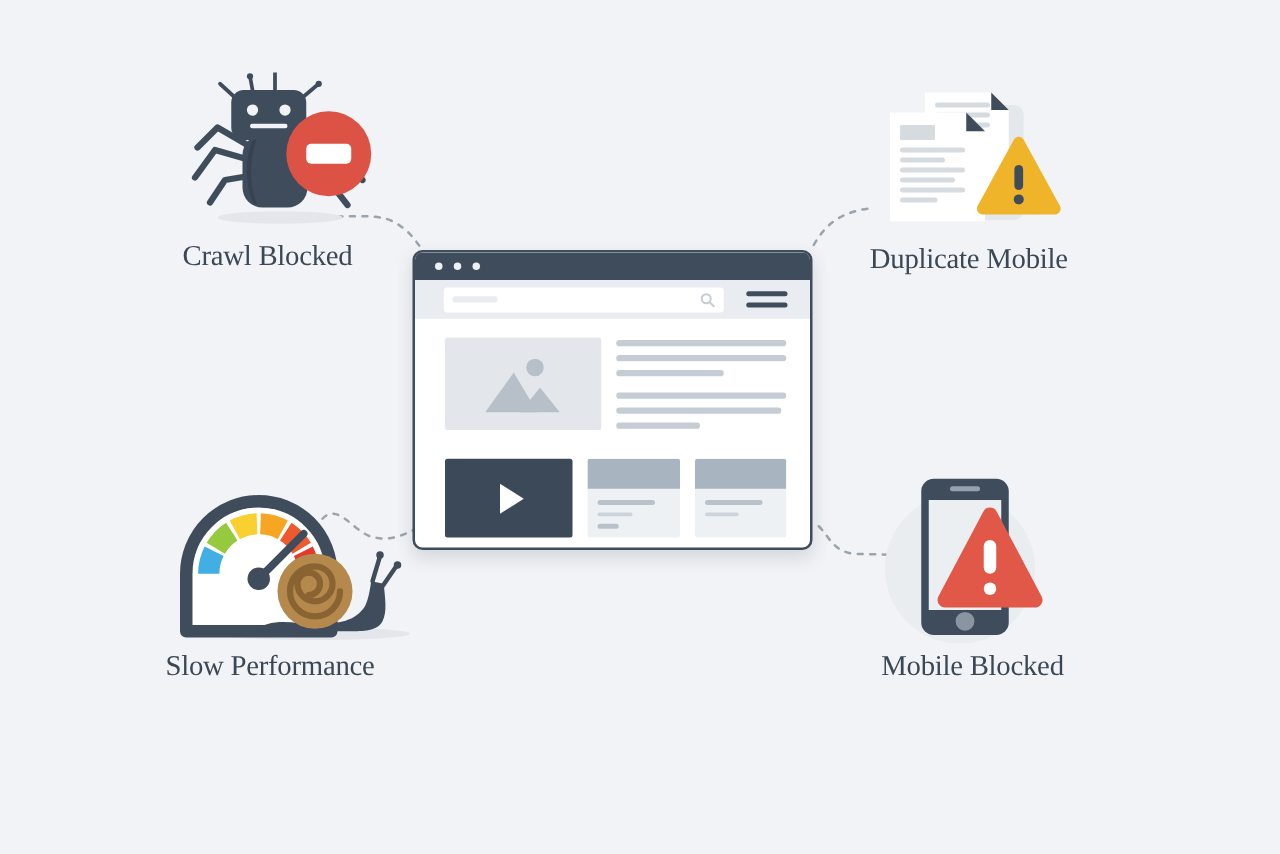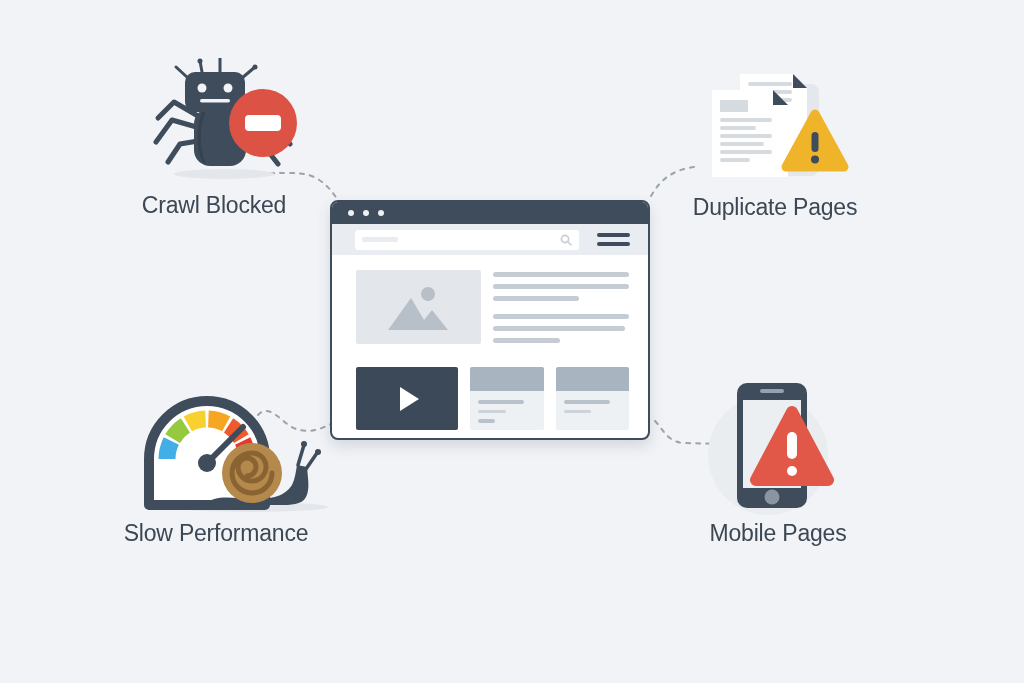--- a/index.html
+++ b/index.html
@@ -1,18 +1,18 @@
 <!DOCTYPE html>
 <html><head>
 <meta charset="utf-8">
 <style>
   html,body { margin:0; padding:0; background:#f1f3f6; }
   .canvas {
     position:relative; width:1024px; height:636px; background:#f1f3f6;
-    font-family:Liberation Sans, sans-serif; overflow:hidden;
+    font-family:Liberation Serif, serif; overflow:hidden;
   }
   .connectors { position:absolute; left:0; top:0; width:1024px; height:683px; }
   .connectors path { stroke:#9aa4ae; stroke-width:2; fill:none; stroke-dasharray:4 6; stroke-linecap:round; }
 
   .node-icon { position:absolute; }
   .node-label {
     position:absolute; width:240px; text-align:center;
     color:#3b4754; font-size:23px; font-weight:500; letter-spacing:-0.2px;
   }
 
@@ -122,21 +122,21 @@
         <rect x="23" y="98" width="30" height="4" rx="2"></rect>
       </g>
 
       <g>
         <polygon points="118,54 147,107 89,107" fill="#f0b42a" stroke="#f0b42a" stroke-width="9" stroke-linejoin="round"></polygon>
         <rect x="114.5" y="72" width="7" height="20" rx="3.5" fill="#3e4c5c"></rect>
         <circle cx="118" cy="99.5" r="4" fill="#3e4c5c"></circle>
       </g>
     </svg>
   </div>
-  <div class="node-label" style="left:655px; top:194px;">Duplicate Pages</div>
+  <div class="node-label" style="left:655px; top:194px;">Duplicate Mobile</div>
 
   <div class="node-icon" style="left:140px; top:393px; width:190px; height:122px;">
     <svg width="190" height="122" viewBox="0 0 190 122">
       <ellipse cx="110" cy="114" rx="78" ry="5" fill="#e3e7eb"></ellipse>
 
       <path d="M9,112 L9,66 A58,58 0 0 1 125,66 L125,112 Z" fill="#ffffff" stroke="#3e4c5c" stroke-width="10" stroke-linejoin="round"></path>
 
       <g fill="none" stroke-width="17">
         <path d="M 27,66 A 40 40 0 0 1 31.3,48" stroke="#41aee6"></path>
         <path d="M 32.6,45.6 A 40 40 0 0 1 45.4,32.3" stroke="#95c93e"></path>
@@ -171,21 +171,21 @@
       <rect x="43" y="30" width="58" height="88" fill="#eceff2"></rect>
       <rect x="60" y="19" width="24" height="4" rx="2" fill="#97a1ad"></rect>
       <circle cx="72" cy="127" r="7.5" fill="#8b95a1"></circle>
       <g>
         <polygon points="92,42 128,110 56,110" fill="#e15848" stroke="#e15848" stroke-width="12" stroke-linejoin="round"></polygon>
         <rect x="87" y="62" width="10" height="27" rx="5" fill="#ffffff"></rect>
         <circle cx="92" cy="101" r="5" fill="#ffffff"></circle>
       </g>
     </svg>
   </div>
-  <div class="node-label" style="left:658px; top:520px;">Mobile Pages</div>
+  <div class="node-label" style="left:658px; top:520px;">Mobile Blocked</div>
 
   <div class="browser">
     <div class="titlebar">
       <span class="dot"></span>
       <span class="dot"></span>
       <span class="dot"></span>
     </div>
     <div class="toolbar">
       <div class="searchbar">
         <span class="search-ph"></span>

